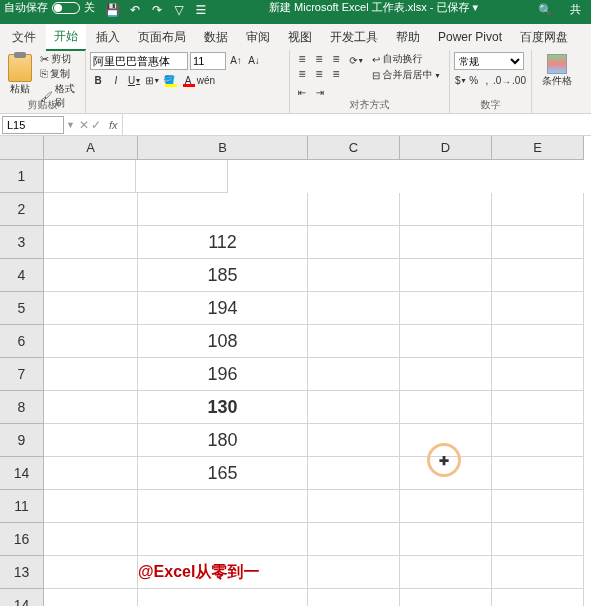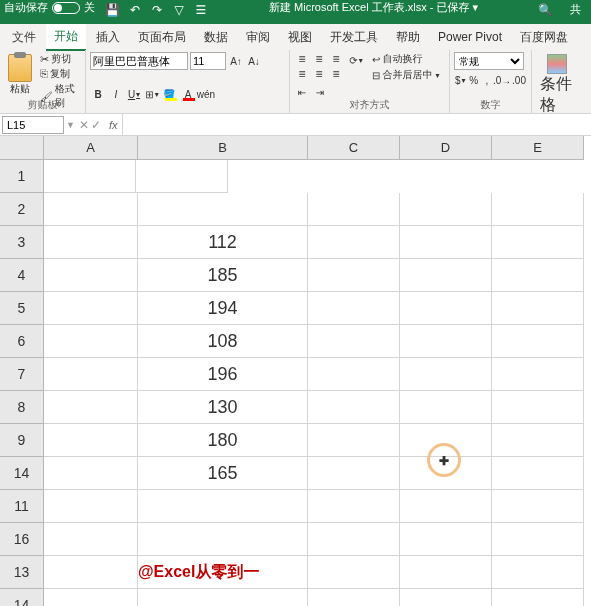--- a/index.html
+++ b/index.html
@@ -17,21 +17,21 @@
 .menu-item.file{color:#404040}
 .ribbon{background:#f3f2f1;height:64px;display:flex;border-bottom:1px solid #d4d4d4}
 .ribbon-group{border-right:1px solid #d4d4d4;padding:2px 4px;display:flex;flex-direction:column;position:relative}
 .ribbon-group-label{position:absolute;bottom:1px;left:0;right:0;text-align:center;font-size:10px;color:#666}
 .paste-btn{display:flex;flex-direction:column;align-items:center;padding:2px 4px;cursor:pointer}
 .paste-icon{width:24px;height:28px;background:linear-gradient(#f9d48c,#f0b84c);border:1px solid #c0903a;border-radius:2px;position:relative}
 .paste-icon::before{content:"";position:absolute;top:-3px;left:5px;width:12px;height:6px;background:#888;border-radius:2px}
 .clip-actions{display:flex;flex-direction:column;gap:1px;font-size:10px;margin-left:4px}
 .clip-actions span{cursor:pointer;display:flex;align-items:center;gap:2px}
 .scissors{font-size:11px}
-.font-row{display:flex;align-items:center;gap:2px;margin-bottom:16px}
+.font-row{display:flex;gap:2px;margin-bottom:2px}
 .font-select{border:1px solid #ababab;background:#fff;font-size:11px;padding:1px 2px;height:18px}
 .font-name{width:98px}
 .font-size{width:36px}
 .btn-sm{width:16px;height:16px;border:1px solid transparent;display:inline-flex;align-items:center;justify-content:center;font-size:10px;cursor:pointer}
 .bold{font-weight:bold}
 .italic{font-style:italic}
 .underline{text-decoration:underline}
 .align-grid{display:grid;grid-template-columns:repeat(3,16px);gap:1px}
 .align-cell{width:16px;height:14px;display:flex;align-items:center;justify-content:center;cursor:pointer}
 .indent-btns{display:flex;gap:2px}
@@ -52,21 +52,21 @@
 .row-headers{display:flex;flex-direction:column}
 .row-h{width:44px;background:#e8e8e8;border-right:1px solid #b7b7b7;border-bottom:1px solid #b7b7b7;display:flex;align-items:center;justify-content:center;font-size:14px;color:#333}
 .cells{position:relative}
 .cell-row{display:flex}
 .cell{border-right:1px solid #d4d4d4;border-bottom:1px solid #d4d4d4;display:flex;align-items:center;font-size:18px;overflow:hidden}
 .merged-header{background:#ed7d31;color:#fff;justify-content:center;font-size:18px}
 .center{justify-content:center}
 .red-text{color:#c00000;font-weight:bold;font-size:16px}
 .cursor-ring{position:absolute;width:34px;height:34px;border:3px solid #f4c089;border-radius:50%;pointer-events:none}
 .cursor-plus{position:absolute;font-size:12px;color:#333;pointer-events:none;font-weight:bold}
-.cond-fmt{display:flex;flex-direction:column;align-items:center;padding:2px 4px;font-size:16px}
+.cond-fmt{display:flex;flex-direction:column;align-items:center;padding:2px 4px;font-size:10px}
 .cond-icon{width:20px;height:20px;background:linear-gradient(#8fc98f,#e88,#8cf);border:1px solid #999}
 .share-btn{background:#1a7c45;color:#fff;padding:2px 6px;font-size:11px;border-radius:2px}
 .caret{font-size:8px;margin-left:1px}
 .grid-wrap{display:flex;flex-direction:column}
 .top-row{display:flex}
 </style>
 </head>
 <body>
 
 <div class="titlebar">
@@ -278,21 +278,21 @@
           </div>
           <div class="cell-row">
             <div class="cell" style="width: 94px; height: 33px;"></div>
             <div class="cell center" style="width: 170px; height: 33px;">196</div>
             <div class="cell" style="width: 92px; height: 33px;"></div>
             <div class="cell" style="width: 92px; height: 33px;"></div>
             <div class="cell" style="width: 92px; height: 33px;"></div>
           </div>
           <div class="cell-row">
             <div class="cell" style="width: 94px; height: 33px;"></div>
-            <div class="cell center" style="width: 170px; height: 33px;">130</div>
+            <div class="cell center" style="width: 170px; height: 33px; font-weight: bold;">130</div>
             <div class="cell" style="width: 92px; height: 33px;"></div>
             <div class="cell" style="width: 92px; height: 33px;"></div>
             <div class="cell" style="width: 92px; height: 33px;"></div>
           </div>
           <div class="cell-row">
             <div class="cell" style="width: 94px; height: 33px;"></div>
             <div class="cell center" style="width: 170px; height: 33px;">180</div>
             <div class="cell" style="width: 92px; height: 33px;"></div>
             <div class="cell" style="width: 92px; height: 33px;"></div>
             <div class="cell" style="width: 92px; height: 33px;"></div>

